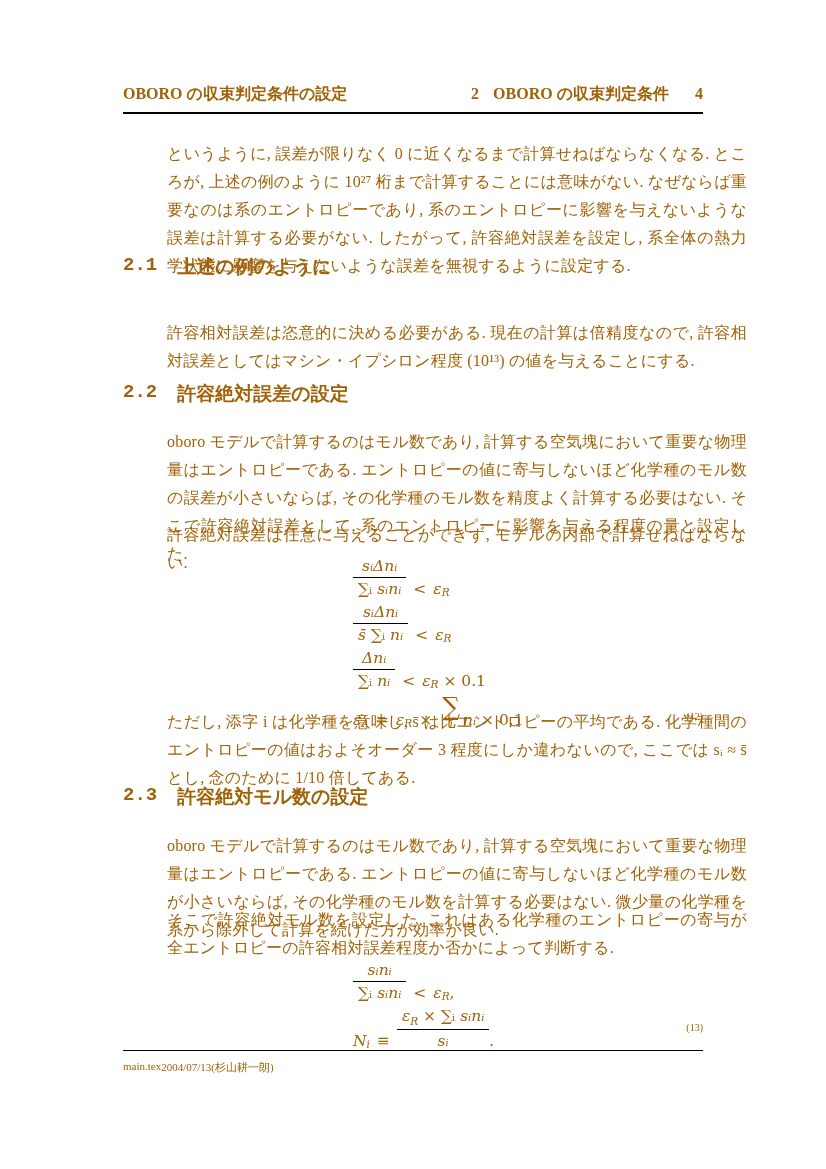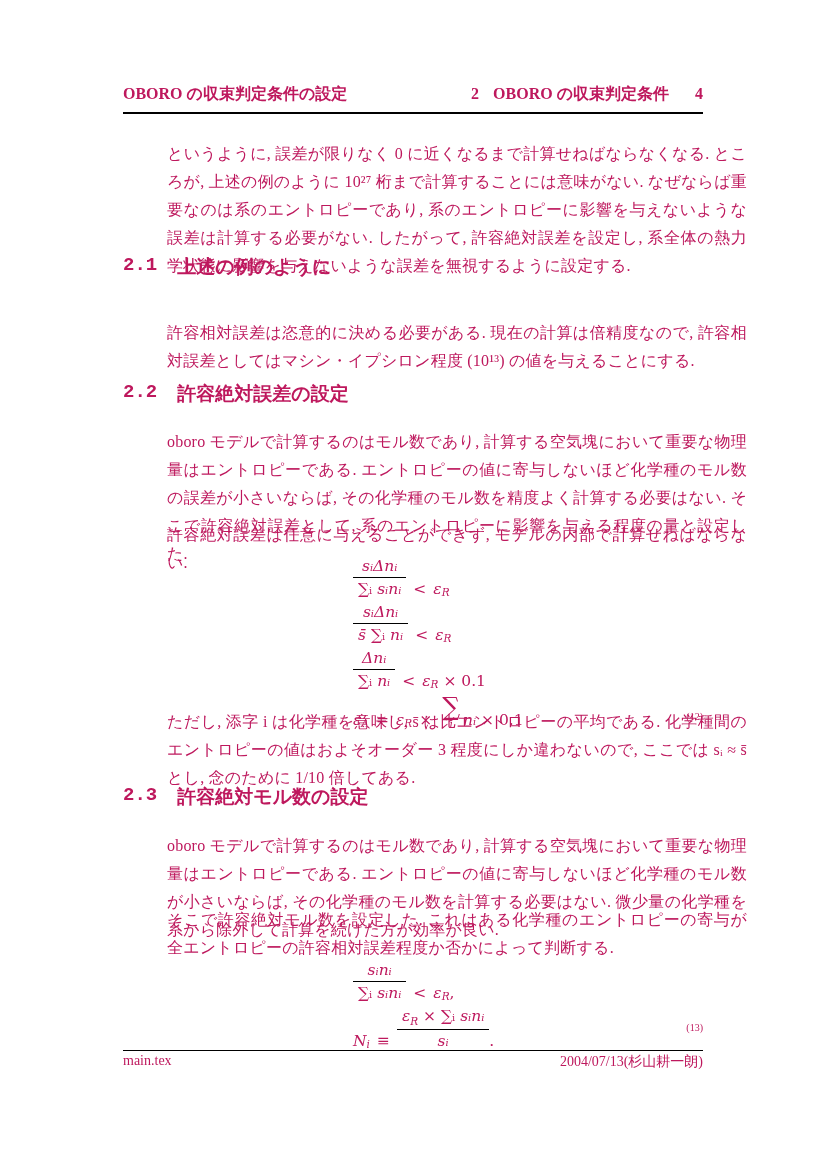--- a/index.html
+++ b/index.html
@@ -1,21 +1,21 @@
 <!DOCTYPE html>
 <html><head>
 <meta charset="utf-8">
 <style>
   html, body { margin: 0; padding: 0; background: #ffffff; }
   .page {
     position: relative;
     width: 826px;
     height: 1169px;
     background: #ffffff;
-    color: #be185d;
+    color: #a16207;
     font-family: "Liberation Serif", "DejaVu Serif", serif;
     overflow: hidden;
   }
   .block {
     position: absolute;
     left: 123px;
     width: 580px;
   }
   
   .running-head {
@@ -72,24 +72,24 @@
   .bigsum-sub { display: block; font-size: 10.5px; line-height: 10px; }
   .eq-number {
     position: absolute;
     right: 0;
     font-size: 10px;
   }
   
   .footer {
     top: 1050px;
     border-top: 1.5px solid #000;
-    padding-top: 2px;
-    display: flex;
-    justify-content: space-between;
-    font-size: 14px;
+    padding-top: 9px;
+    display: flex;
+    justify-content: flex-start;
+    font-size: 11px;
   }
 </style>
 </head>
 <body>
 
 <div class="page">
 
   <div class="block running-head">
     <span>OBORO の収束判定条件の設定</span>
     <span class="right-group">

